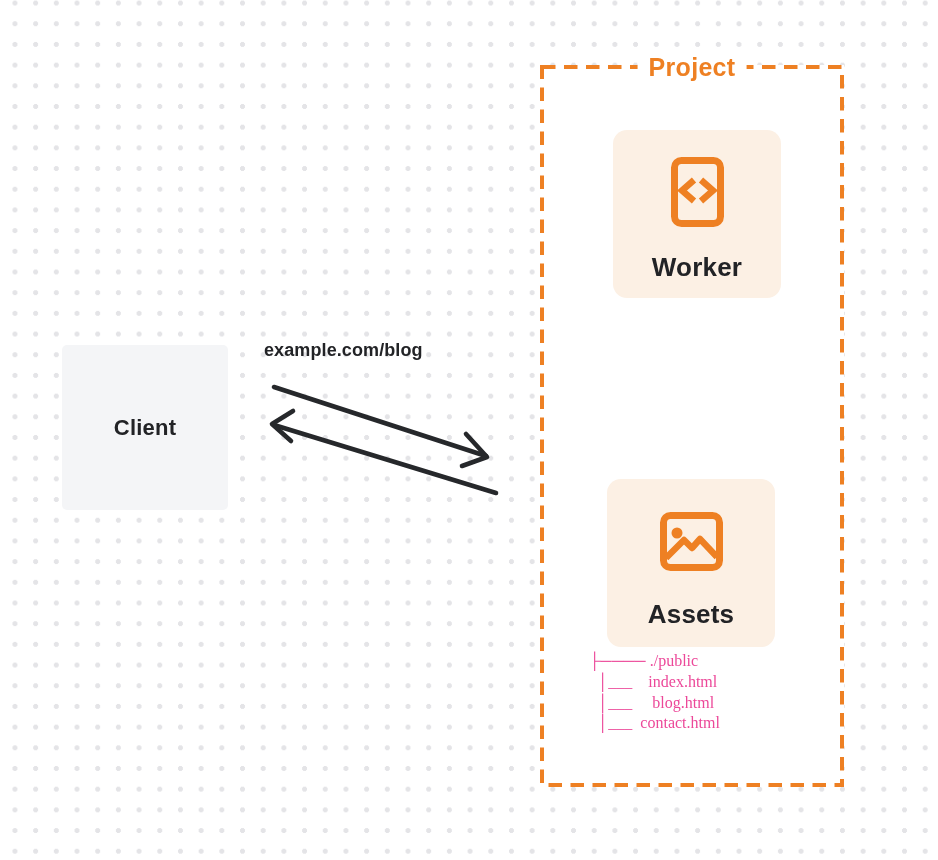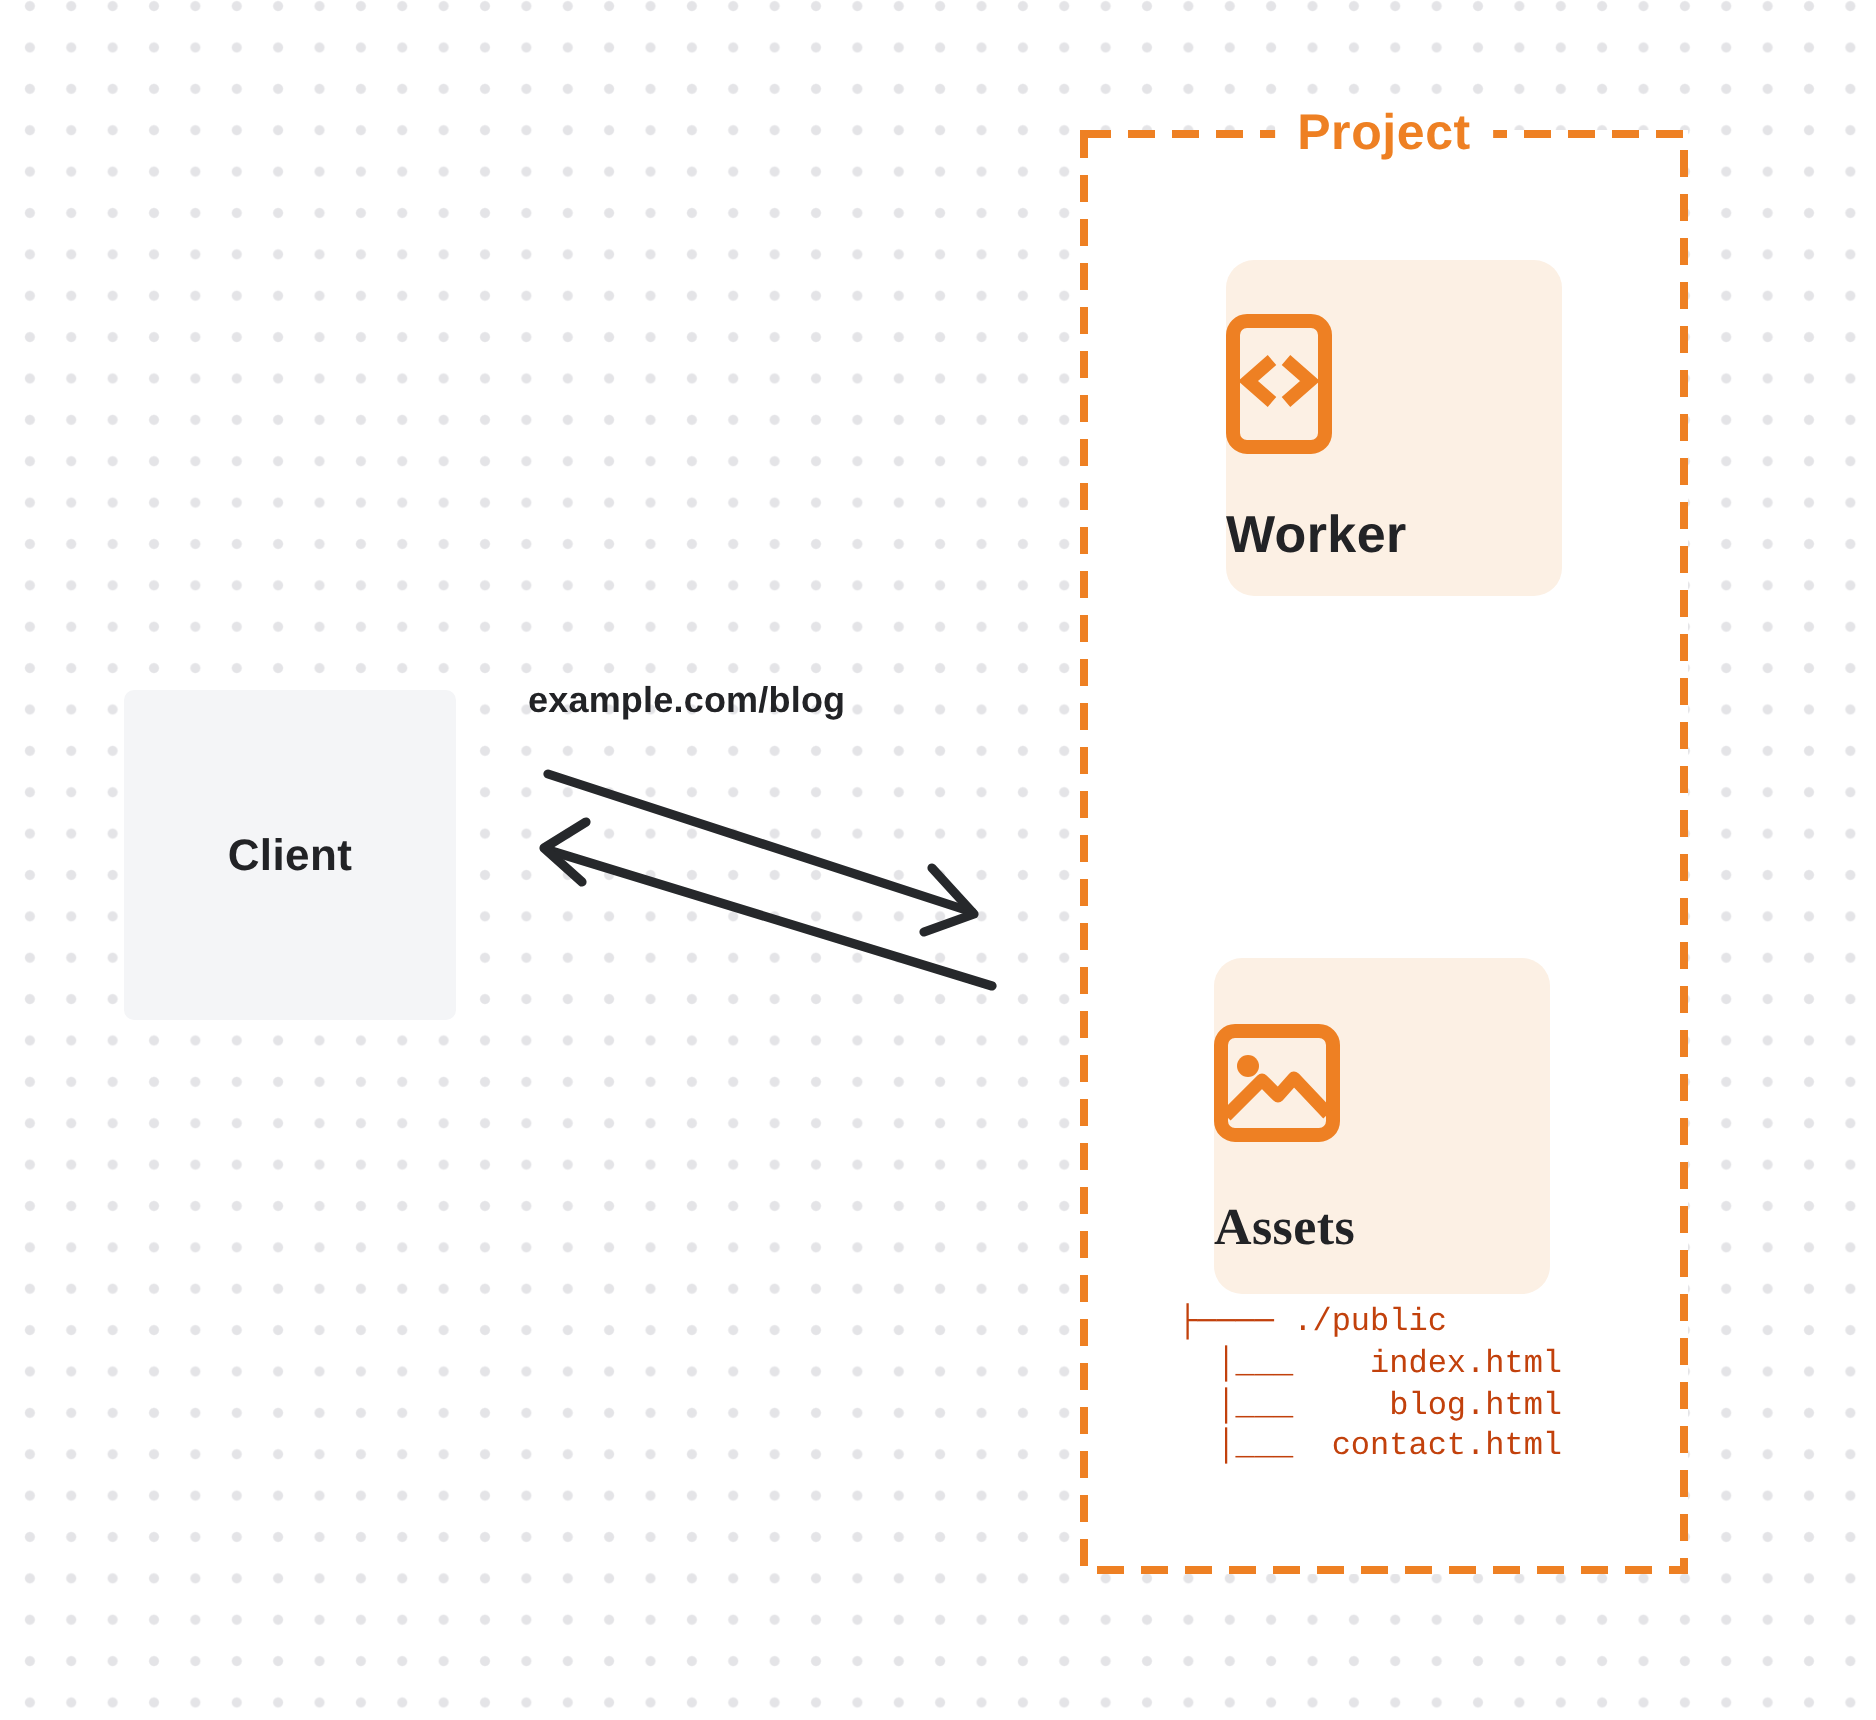--- a/index.html
+++ b/index.html
@@ -27,33 +27,33 @@
     background:#ffffff;
   }
   .project-border{position:absolute;left:0;top:0;}
   .project-title{
     position:absolute;top:2px;left:50%;transform:translate(-50%,-50%);
     background:#ffffff;padding:0 11px;white-space:nowrap;
     font-size:25px;font-weight:bold;color:#ee8023;letter-spacing:.3px;
   }
   .card{
     position:absolute;width:168px;height:168px;border-radius:14px;
-    background:#fcf0e4;display:flex;flex-direction:column;
+    background:#fcf0e4;display:flex;flex-direction:column;align-items:center;
   }
   .card-label{font-size:26px;font-weight:bold;color:#222326;letter-spacing:.2px;}
   .worker-card{left:73px;top:65px;}
   .worker-card .card-icon{margin-top:27px;}
   .worker-card .card-label{margin-top:25px;}
   .assets-card{left:67px;top:414px;}
   .assets-card .card-icon{margin-top:33px;}
-  .assets-card .card-label{margin-top:28px;font-family:Liberation Serif, serif;}
+  .assets-card .card-label{margin-top:28px;}
   .file-tree{
     position:absolute;left:49px;top:586px;margin:0;
-    font-family:Liberation Mono, monospace;
-    font-size:16px;line-height:20.8px;color:#c2410c;
+    font-family:Liberation Serif, serif;
+    font-size:16px;line-height:20.8px;color:#ec4899;
   }
 </style>
 </head>
 <body>
 
 <div class="client-box">
   <div class="client-label">Client</div>
 </div>
 
 <div class="request-label">example.com/blog</div>

